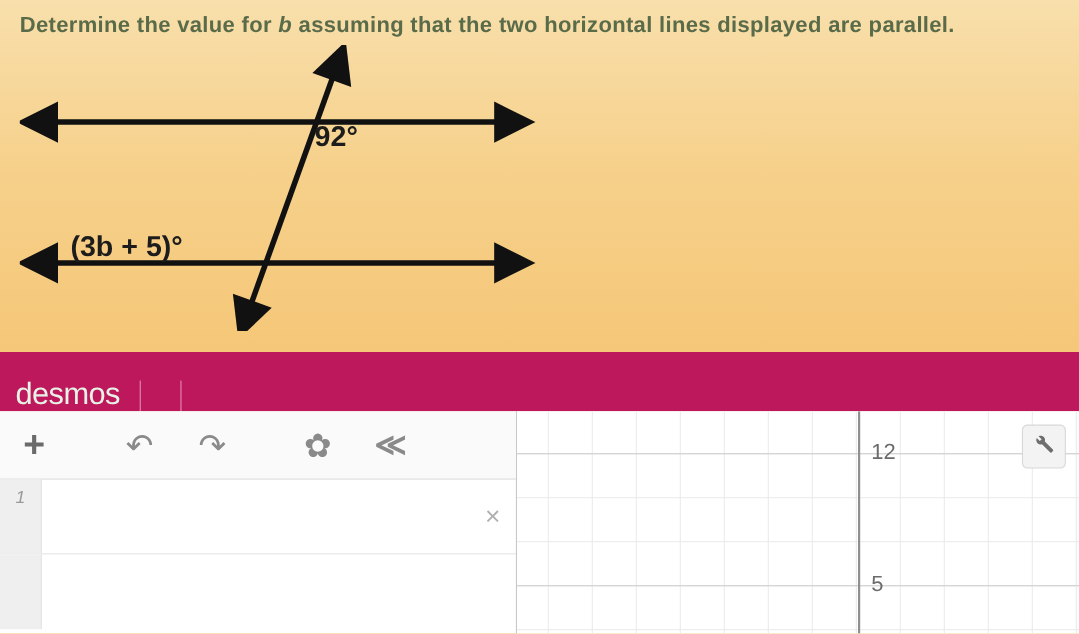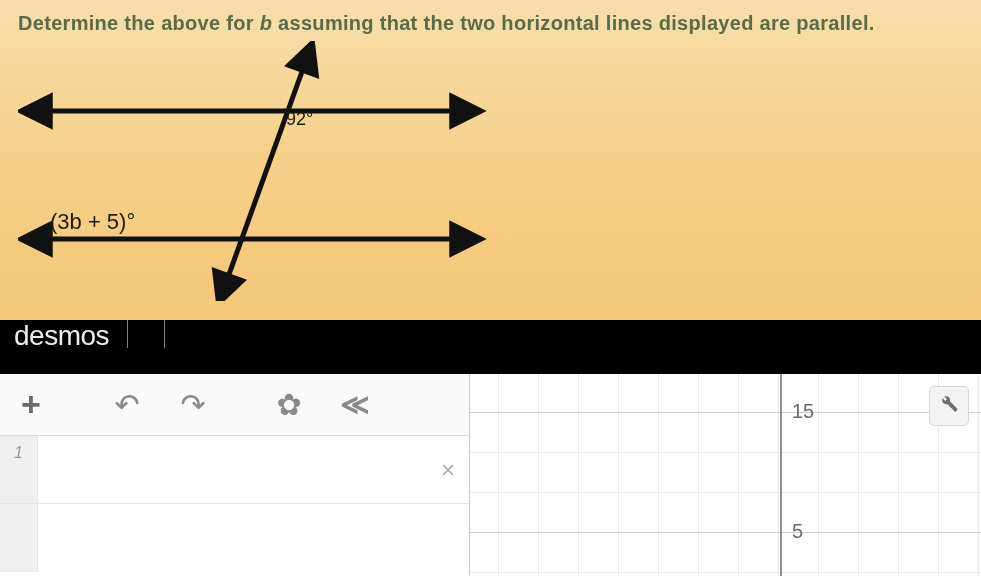--- a/index.html
+++ b/index.html
@@ -26,37 +26,37 @@
   .figure {
     position: relative;
     width: 480px;
     height: 260px;
     margin-top: 6px;
   }
   .angle1 {
     position: absolute;
     left: 268px;
     top: 68px;
-    font-size: 18px;
-    font-weight: 400;
+    font-size: 26px;
+    font-weight: 700;
     color: #1c1c1c;
   }
   .angle2 {
     position: absolute;
-    left: 32px;
+    left: 46px;
     top: 168px;
-    font-size: 22px;
-    font-weight: 400;
+    font-size: 26px;
+    font-weight: 700;
     color: #1c1c1c;
   }
   .desmos-bar {
-    background: #000000;
+    background: #be185d;
     color: #fff;
     display: flex;
-    align-items: flex-start;
+    align-items: flex-end;
     height: 54px;
     padding: 0 14px;
     font-size: 22px;
   }
   .desmos-logo {
     font-family: Arial, sans-serif;
     font-weight: 400;
     font-size: 28px;
     letter-spacing: -0.5px;
     color: #e6f2e6;
@@ -182,21 +182,21 @@
     font-size: 22px;
     color: #6e6e6e;
     cursor: pointer;
   }
 </style>
 </head>
 <body>
 
 <div class="question-area">
   <div class="question-text">
-    <span>Determine the above for </span><span class="var">b</span><span> assuming that the two horizontal lines displayed are parallel.</span>
+    <span>Determine the value for </span><span class="var">b</span><span> assuming that the two horizontal lines displayed are parallel.</span>
   </div>
 
   <div class="figure">
     <svg width="480" height="260" viewBox="0 0 480 260">
       <defs>
         <marker id="arrow" viewBox="0 0 12 12" refX="6" refY="6" markerWidth="9" markerHeight="9" orient="auto-start-reverse">
           <path d="M1 1 L11 6 L1 11 Z" fill="#111"></path>
         </marker>
       </defs>
       <line x1="16" y1="70" x2="450" y2="70" stroke="#111" stroke-width="5" marker-start="url(#arrow)" marker-end="url(#arrow)"></line>
@@ -233,21 +233,21 @@
       <div class="row-index"></div>
       <div class="row-body"></div>
     </div>
   </div>
 
   <div class="graph-panel">
     <div class="grid"></div>
     <div class="hmid" style="top:38px"></div>
     <div class="hmid" style="top:158px"></div>
     <div class="vaxis"></div>
-    <div class="tick-label" style="top:26px">15</div>
+    <div class="tick-label" style="top:26px">12</div>
     <div class="tick-label" style="top:146px">5</div>
     <button class="wrench">
       <span>
         <svg width="20" height="20" viewBox="0 0 24 24">
             <path fill="#6e6e6e" d="M22 19l-9-9c.6-1.6.2-3.5-1.1-4.8C10.4 3.7 8 3.4 6.2 4.3l3.3 3.3-2 2L4.2 6.3C3.3 8.1 3.6 10.5 5.1 12c1.3 1.3 3.2 1.7 4.8 1.1l9 9c.4.4 1 .4 1.4 0l1.6-1.6c.4-.4.4-1 .1-1.5z"></path>
           </svg>
       </span>
     </button>
   </div>
 </div>

